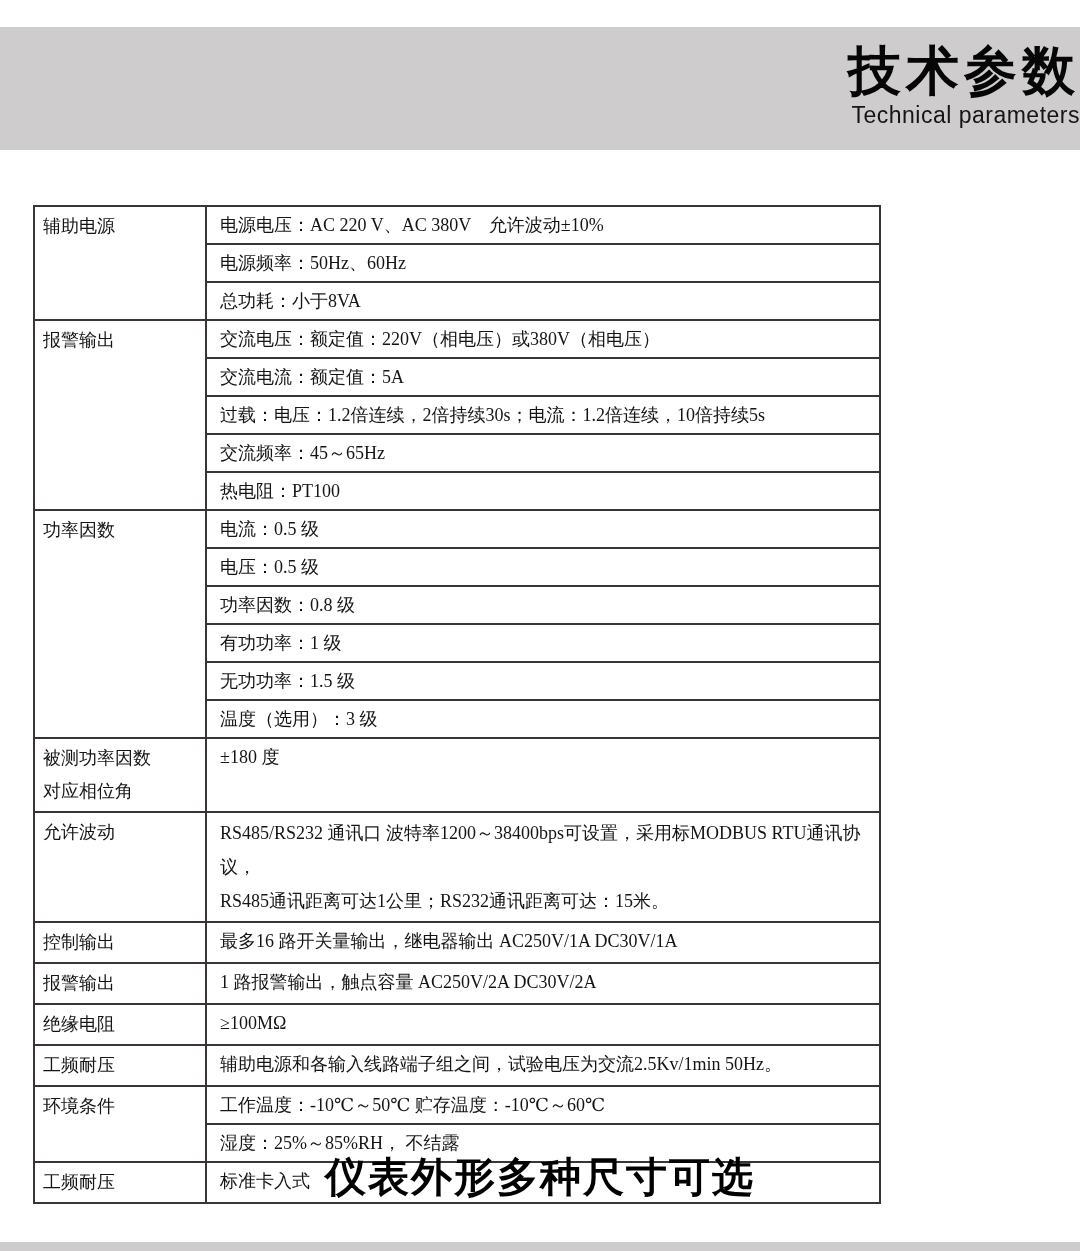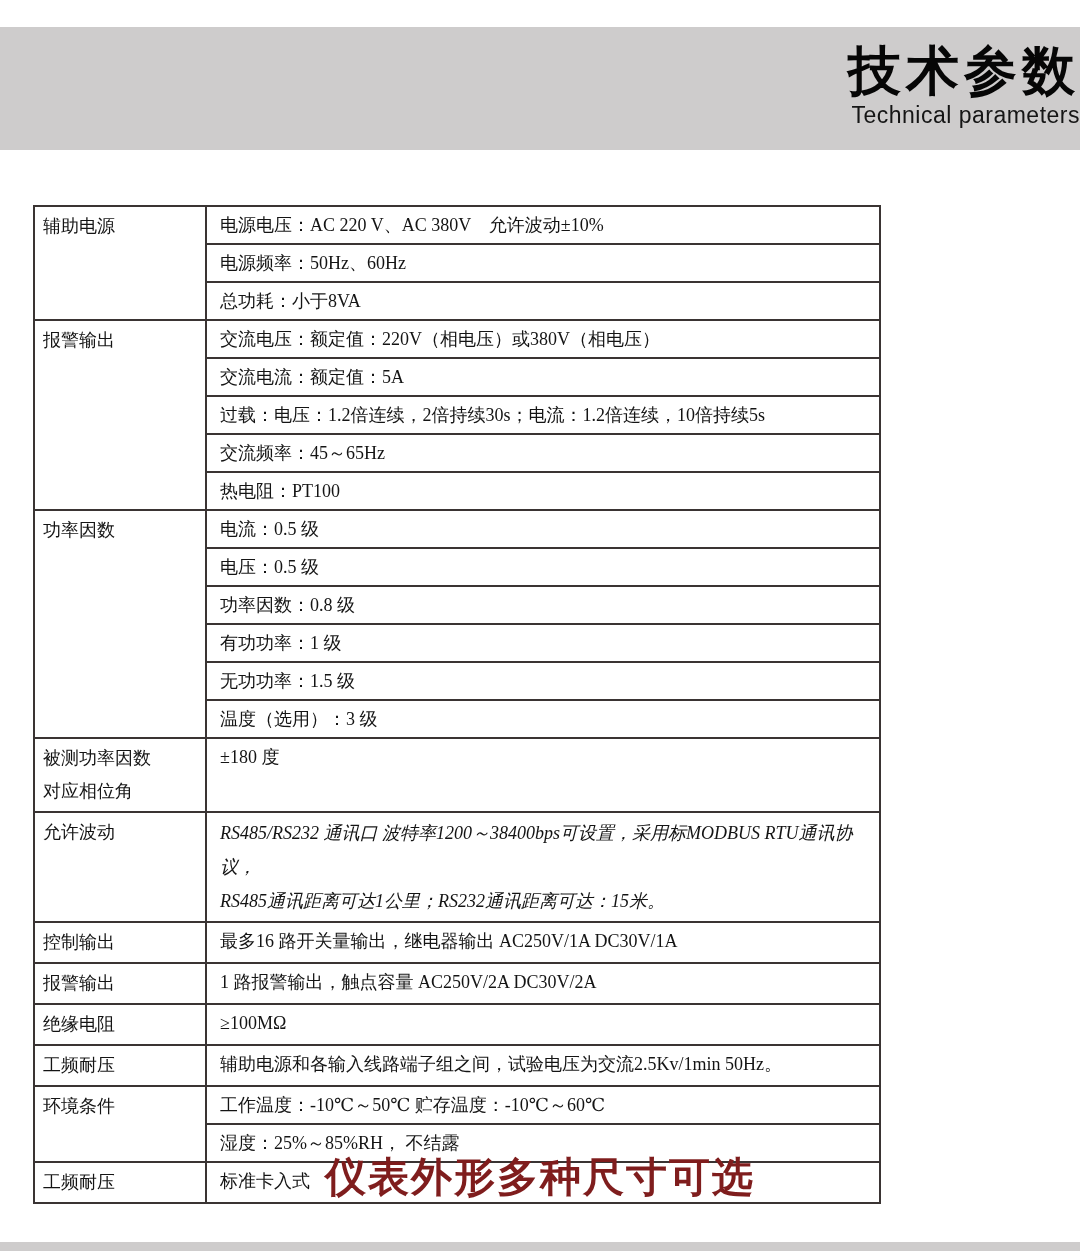--- a/index.html
+++ b/index.html
@@ -66,33 +66,33 @@
     white-space: pre-line;
   }
   td.val {
     padding: 3px 8px 3px 13px;
     height: 30px;
     line-height: 30px;
     white-space: pre-wrap;
     border-radius: 17px;
   }
   tr.tall td.val { height: 62px; }
-  tr.tall2 td.val { height: 64px; line-height: 34px; font-style: italic; }
+  tr.tall2 td.val { height: 64px; line-height: 34px; }
 
   
   .footer-heading {
     position: absolute;
     top: 1150px;
     left: 0;
     width: 1080px;
     text-align: center;
     font-size: 41px;
     font-weight: bold;
     letter-spacing: 2px;
-    color: #7f1d1d;
+    color: #000000;
     font-family: "Liberation Sans", sans-serif;
   }
   .bottom-band {
     position: absolute;
     bottom: 0;
     left: 0;
     width: 1080px;
     height: 9px;
     background: #cecccc;
   }

